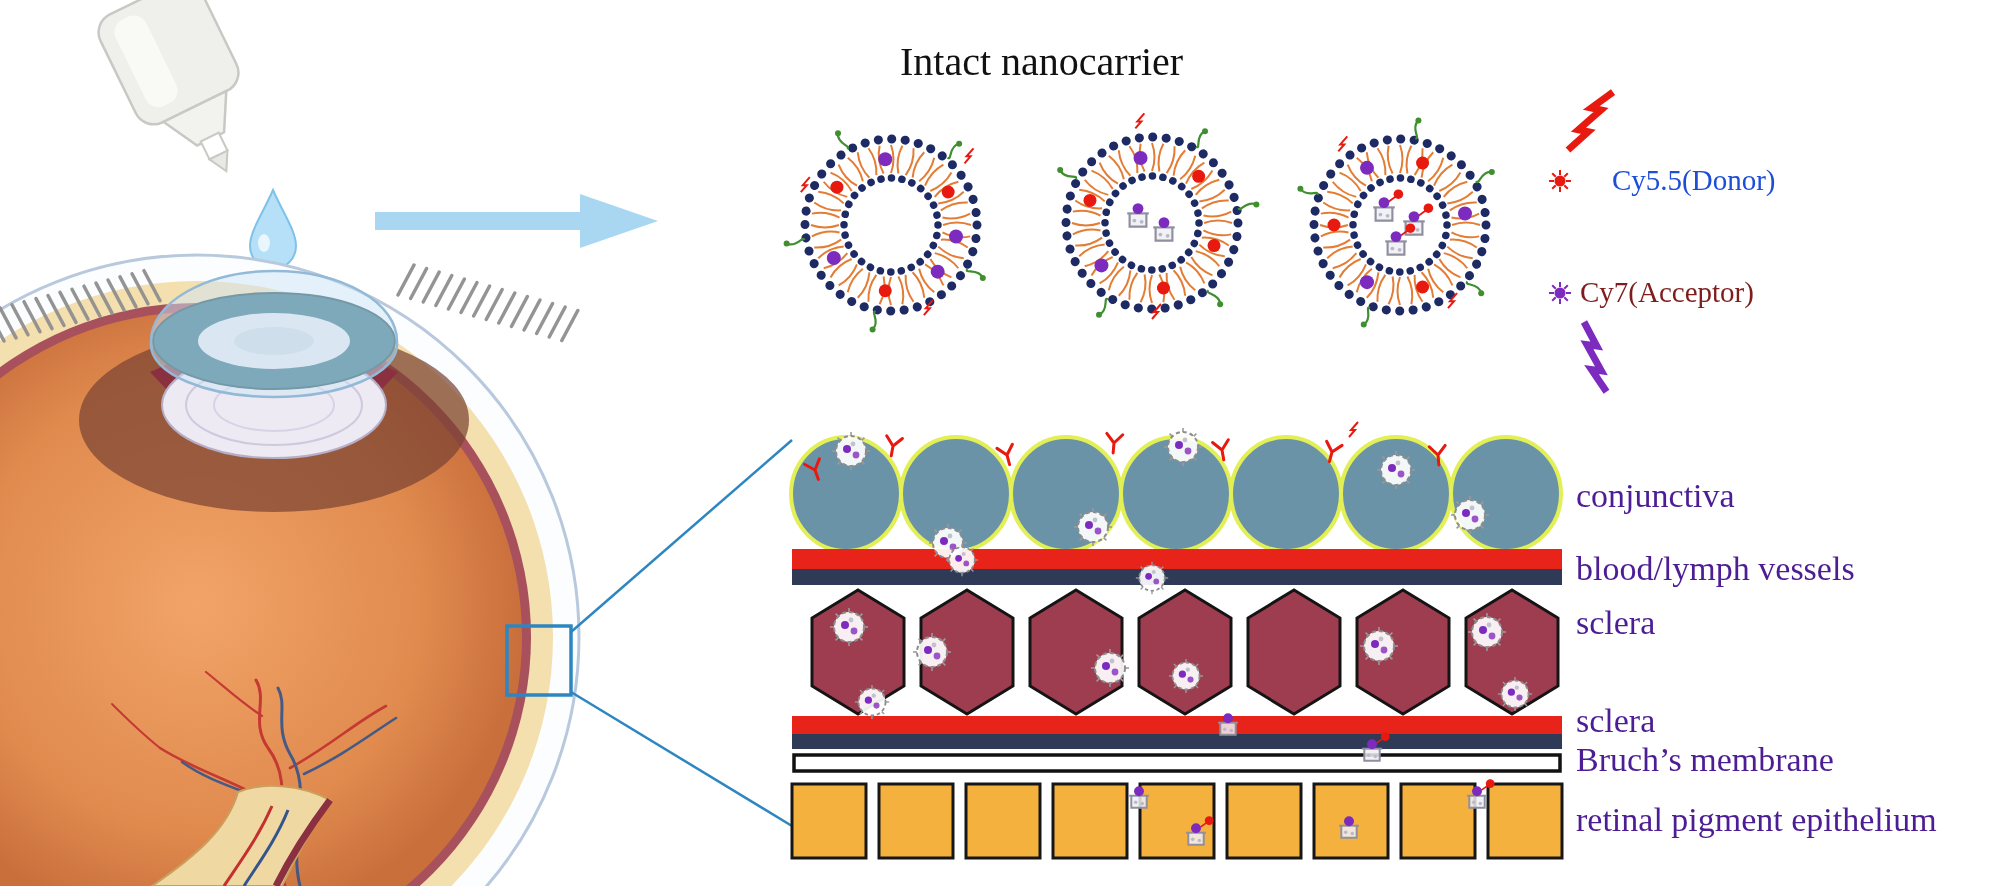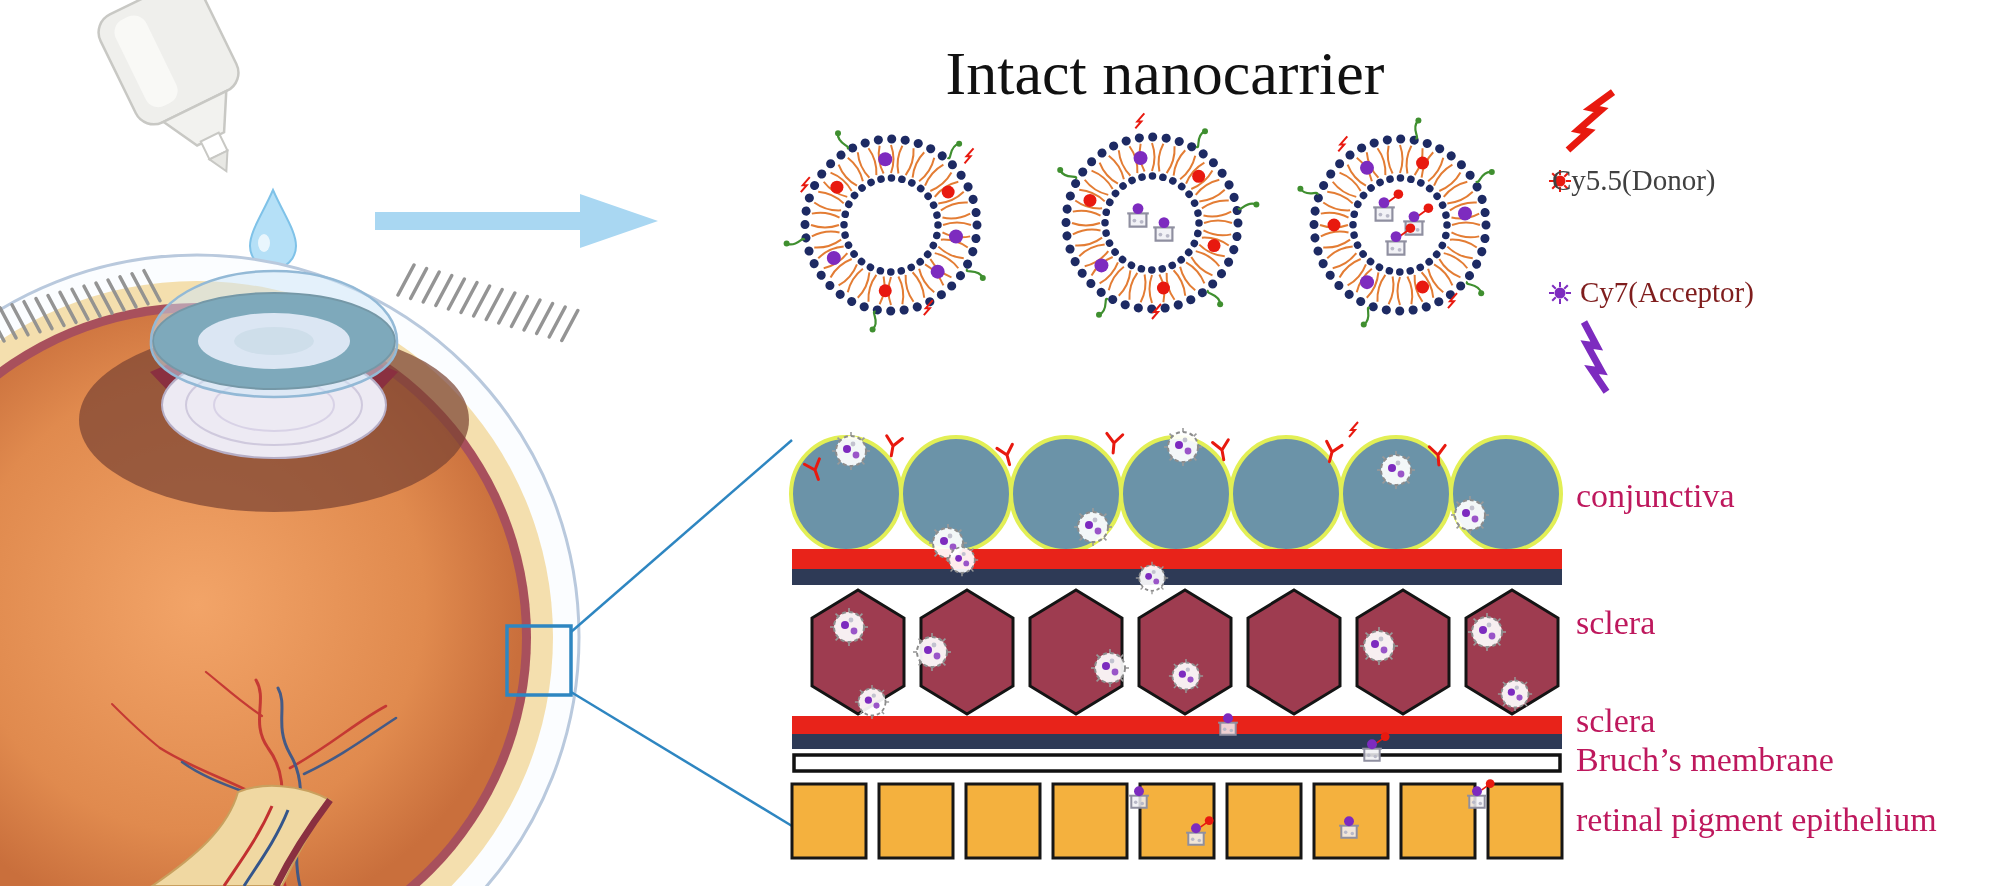--- a/index.html
+++ b/index.html
@@ -1,22 +1,22 @@
 <!DOCTYPE html>
 <html><head>
 <meta charset="utf-8">
 <style>
   html,body{margin:0;padding:0;background:#ffffff;}
   .canvas{position:relative;width:1996px;height:886px;overflow:hidden;background:#ffffff;
           font-family:"Liberation Serif",serif;}
   .canvas svg{position:absolute;left:0;top:0;}
-  .fig-title{position:absolute;left:900px;top:38px;width:530px;text-align:center;
-             font-size:62px;color:#111;}
+  .fig-title{position:absolute;left:900px;top:38px;width:530px;
+             font-size:40px;color:#111;}
   .legend-text{position:absolute;font-size:29px;white-space:nowrap;}
-  .tissue-label{position:absolute;left:1576px;font-size:34px;color:#be185d;white-space:nowrap;}
+  .tissue-label{position:absolute;left:1576px;font-size:34px;color:#4c1d95;white-space:nowrap;}
 </style>
 </head>
 <body>
 
 <div class="canvas">
 
 <svg width="1996" height="886" viewBox="0 0 1996 886" id="scene">
   <defs>
     <radialGradient id="eyeGrad" cx="50%" cy="45%">
       <stop offset="0%" stop-color="#f2a468"></stop>
@@ -720,22 +720,23 @@
         <line x1="1555.7573593128807" y1="297.24264068711926" x2="1552.221825406948" y2="300.77817459305203" stroke="#7d2bbf" stroke-width="2"></line>
         <line x1="1554" y1="293" x2="1549" y2="293" stroke="#7d2bbf" stroke-width="2"></line>
         <line x1="1555.7573593128807" y1="288.75735931288074" x2="1552.221825406948" y2="285.22182540694797" stroke="#7d2bbf" stroke-width="2"></line>
         <line x1="1560" y1="287" x2="1560" y2="282" stroke="#7d2bbf" stroke-width="2"></line>
         <line x1="1564.2426406871193" y1="288.75735931288074" x2="1567.778174593052" y2="285.22182540694797" stroke="#7d2bbf" stroke-width="2"></line>
         <circle cx="1560" cy="293" r="5.5" fill="#7d2bbf"></circle>
       </g>
     </svg>
 
 <div class="fig-title">Intact nanocarrier</div>
-<div class="legend-text" style="left:1552px;top:164px;color:#404040">Cy5.5(Donor)</div>
+<div class="legend-text" style="left:1612px;top:164px;color:#1d4ed8">Cy5.5(Donor)</div>
 <div class="legend-text" style="left:1580px;top:276px;color:#7f1d1d">Cy7(Acceptor)</div>
 
 <div class="tissue-label" style="top:477px">conjunctiva</div>
+<div class="tissue-label" style="top:550px">blood/lymph vessels</div>
 <div class="tissue-label" style="top:604px">sclera</div>
 <div class="tissue-label" style="top:702px">sclera</div>
 <div class="tissue-label" style="top:801px">retinal pigment epithelium</div>
 <div class="tissue-label" style="top:741px">Bruch’s membrane</div>
 
 </div>
 
 </body></html>

